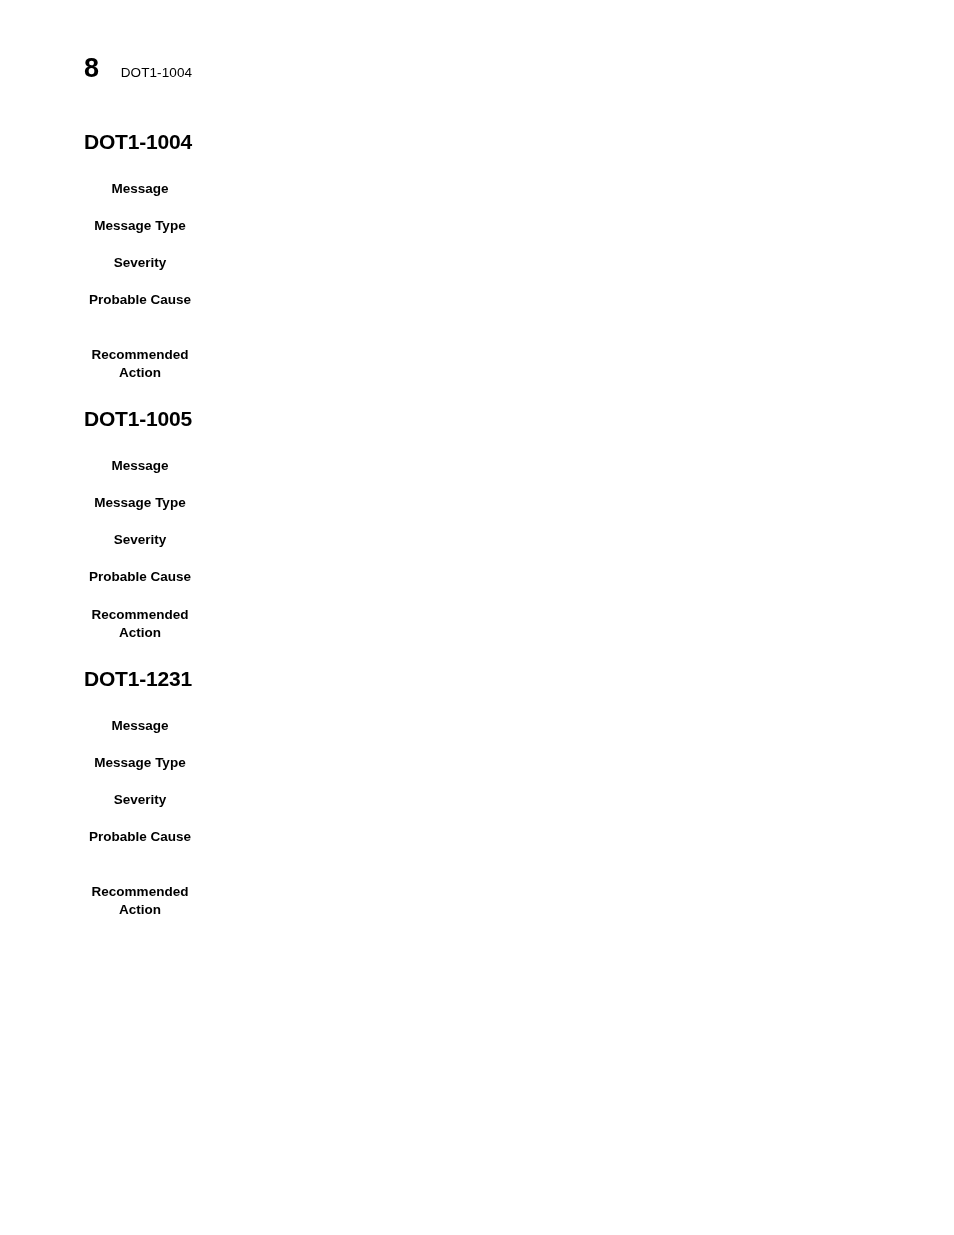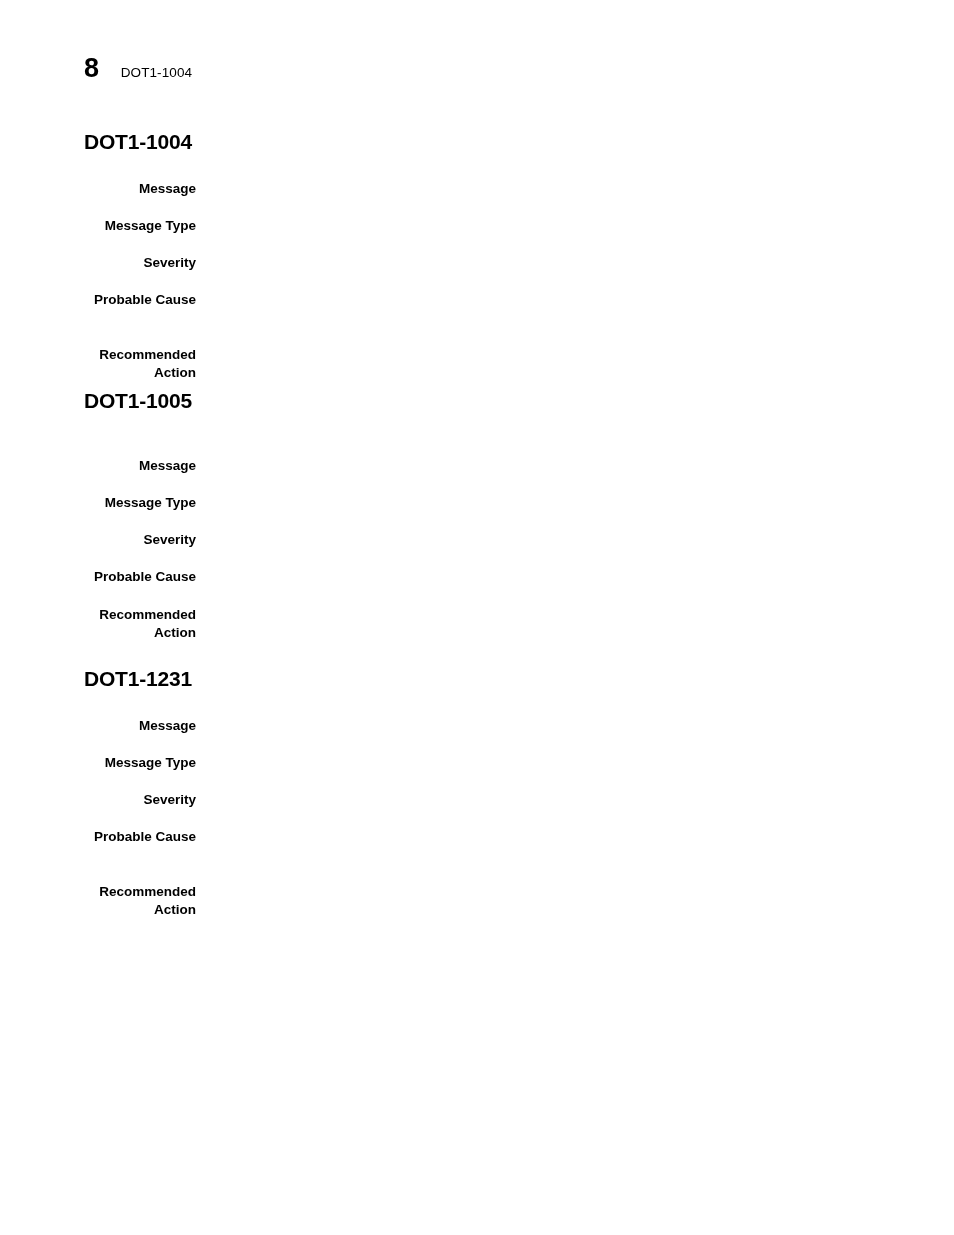--- a/index.html
+++ b/index.html
@@ -68,21 +68,21 @@
     margin: 0;
     padding: 0;
   }
   .def-row {
     display: flex;
     align-items: flex-start;
   }
   .def-label {
     width: 112px;
     flex: 0 0 112px;
-    text-align: right;
+    text-align: center;
     font-size: 13.5px;
     font-weight: bold;
     line-height: 18px;
     letter-spacing: 0px;
     white-space: pre-line;
   }
   .def-value {
     flex: 1 1 auto;
     font-size: 13.5px;
     font-weight: normal;
@@ -123,21 +123,21 @@
             <div class="def-value"></div>
           </div>
           <div class="def-row" style="position: absolute; left: 0px; top: 216px; width: 100%;">
             <div class="def-label">Recommended
 Action</div>
             <div class="def-value"></div>
           </div>
         </div>
       </div>
       <div class="section">
-        <div class="section-heading" style="position: absolute; left: 0px; top: 259px;">DOT1-1005</div>
+        <div class="section-heading" style="position: absolute; left: 0px; top: 277px;">DOT1-1005</div>
         <div class="def-list">
           <div class="def-row" style="position: absolute; left: 0px; top: 327px; width: 100%;">
             <div class="def-label">Message</div>
             <div class="def-value"></div>
           </div>
           <div class="def-row" style="position: absolute; left: 0px; top: 364px; width: 100%;">
             <div class="def-label">Message Type</div>
             <div class="def-value"></div>
           </div>
           <div class="def-row" style="position: absolute; left: 0px; top: 401px; width: 100%;">

